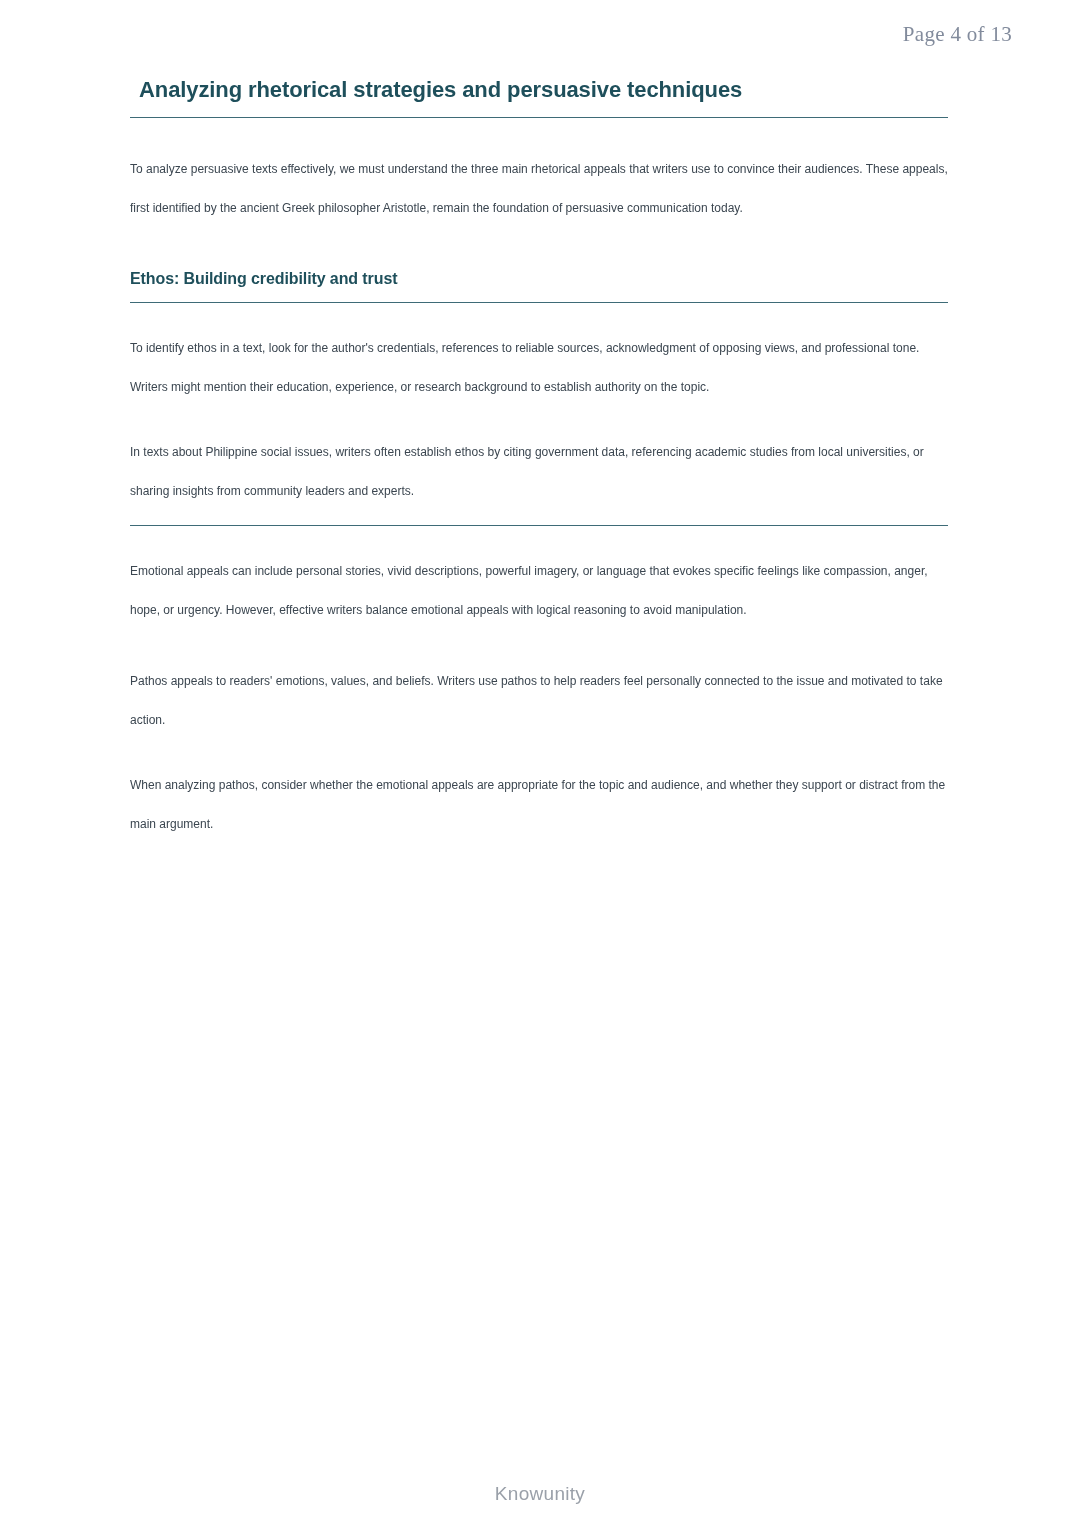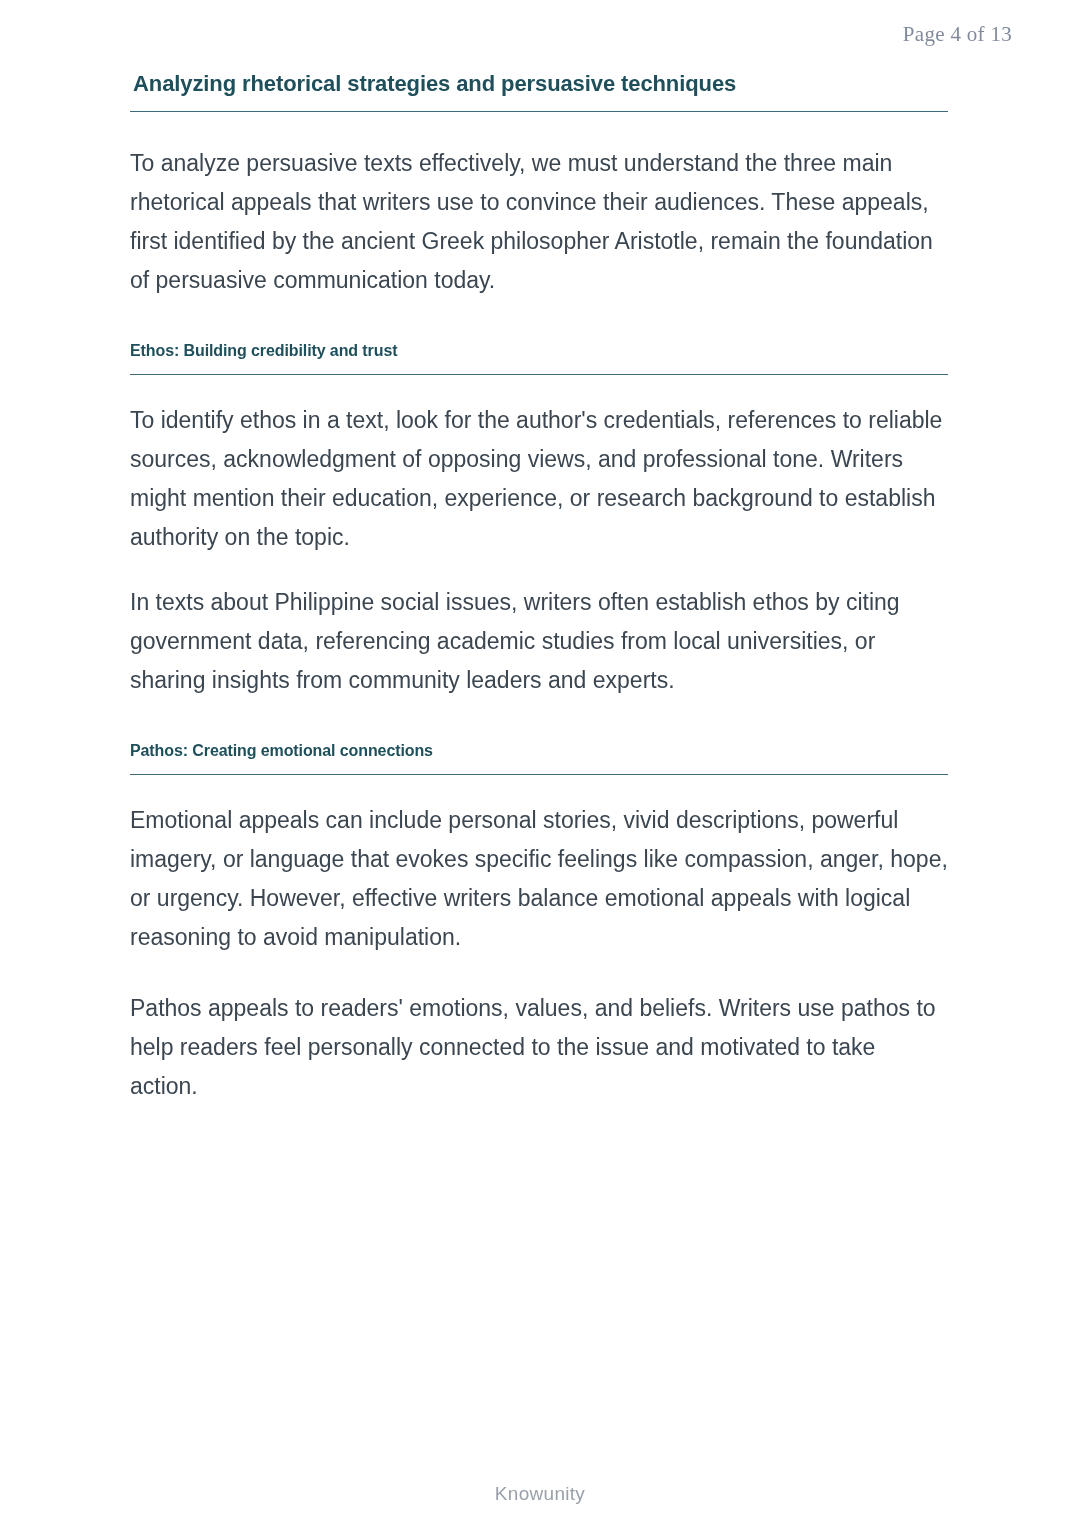--- a/index.html
+++ b/index.html
@@ -24,36 +24,36 @@
     position: absolute;
     top: 68px;
     left: 130px;
     width: 818px;
   }
   h1.doc-title {
     font-size: 22px;
     font-weight: bold;
     color: #1e4f5b;
     letter-spacing: -0.1px;
-    margin: 3px;
+    margin: 9px;
   }
   h2.section-title {
     font-size: 16px;
     font-weight: bold;
     color: #1e4f5b;
     letter-spacing: -0.1px;
     margin: 42px 0 0 0;
   }
   hr.heading-rule {
     border: none;
     border-top: 1.5px solid #3e6b77;
     margin: 14px 0 0 0;
   }
   p.body-paragraph {
-    font-size: 23px;
+    font-size: 12px;
     line-height: 39px;
     color: #3b4650;
     margin: 26px 0 0 0;
   }
   p.first-after-rule { margin-top: 32px; }
   .footer {
     position: absolute;
     bottom: 22px;
     left: 0;
     width: 100%;
@@ -76,23 +76,23 @@
   <p class="body-paragraph first-after-rule">To analyze persuasive texts effectively, we must understand the three main rhetorical appeals that writers use to convince their audiences. These appeals, first identified by the ancient Greek philosopher Aristotle, remain the foundation of persuasive communication today.</p>
 
   <h2 class="section-title">Ethos: Building credibility and trust</h2>
   <hr class="heading-rule">
 
 
   <p class="body-paragraph">To identify ethos in a text, look for the author's credentials, references to reliable sources, acknowledgment of opposing views, and professional tone. Writers might mention their education, experience, or research background to establish authority on the topic.</p>
 
   <p class="body-paragraph">In texts about Philippine social issues, writers often establish ethos by citing government data, referencing academic studies from local universities, or sharing insights from community leaders and experts.</p>
 
-  <h2 class="section-title">Pathos: Creating emotional connections</h2>
   <hr class="heading-rule">
 
   <p class="body-paragraph">Emotional appeals can include personal stories, vivid descriptions, powerful imagery, or language that evokes specific feelings like compassion, anger, hope, or urgency. However, effective writers balance emotional appeals with logical reasoning to avoid manipulation.</p>
 
   <p class="body-paragraph first-after-rule">Pathos appeals to readers' emotions, values, and beliefs. Writers use pathos to help readers feel personally connected to the issue and motivated to take action.</p>
 
+  <p class="body-paragraph">When analyzing pathos, consider whether the emotional appeals are appropriate for the topic and audience, and whether they support or distract from the main argument.</p>
 
 </div>
 
 <div class="footer">Knowunity</div>
 
 </body></html>

